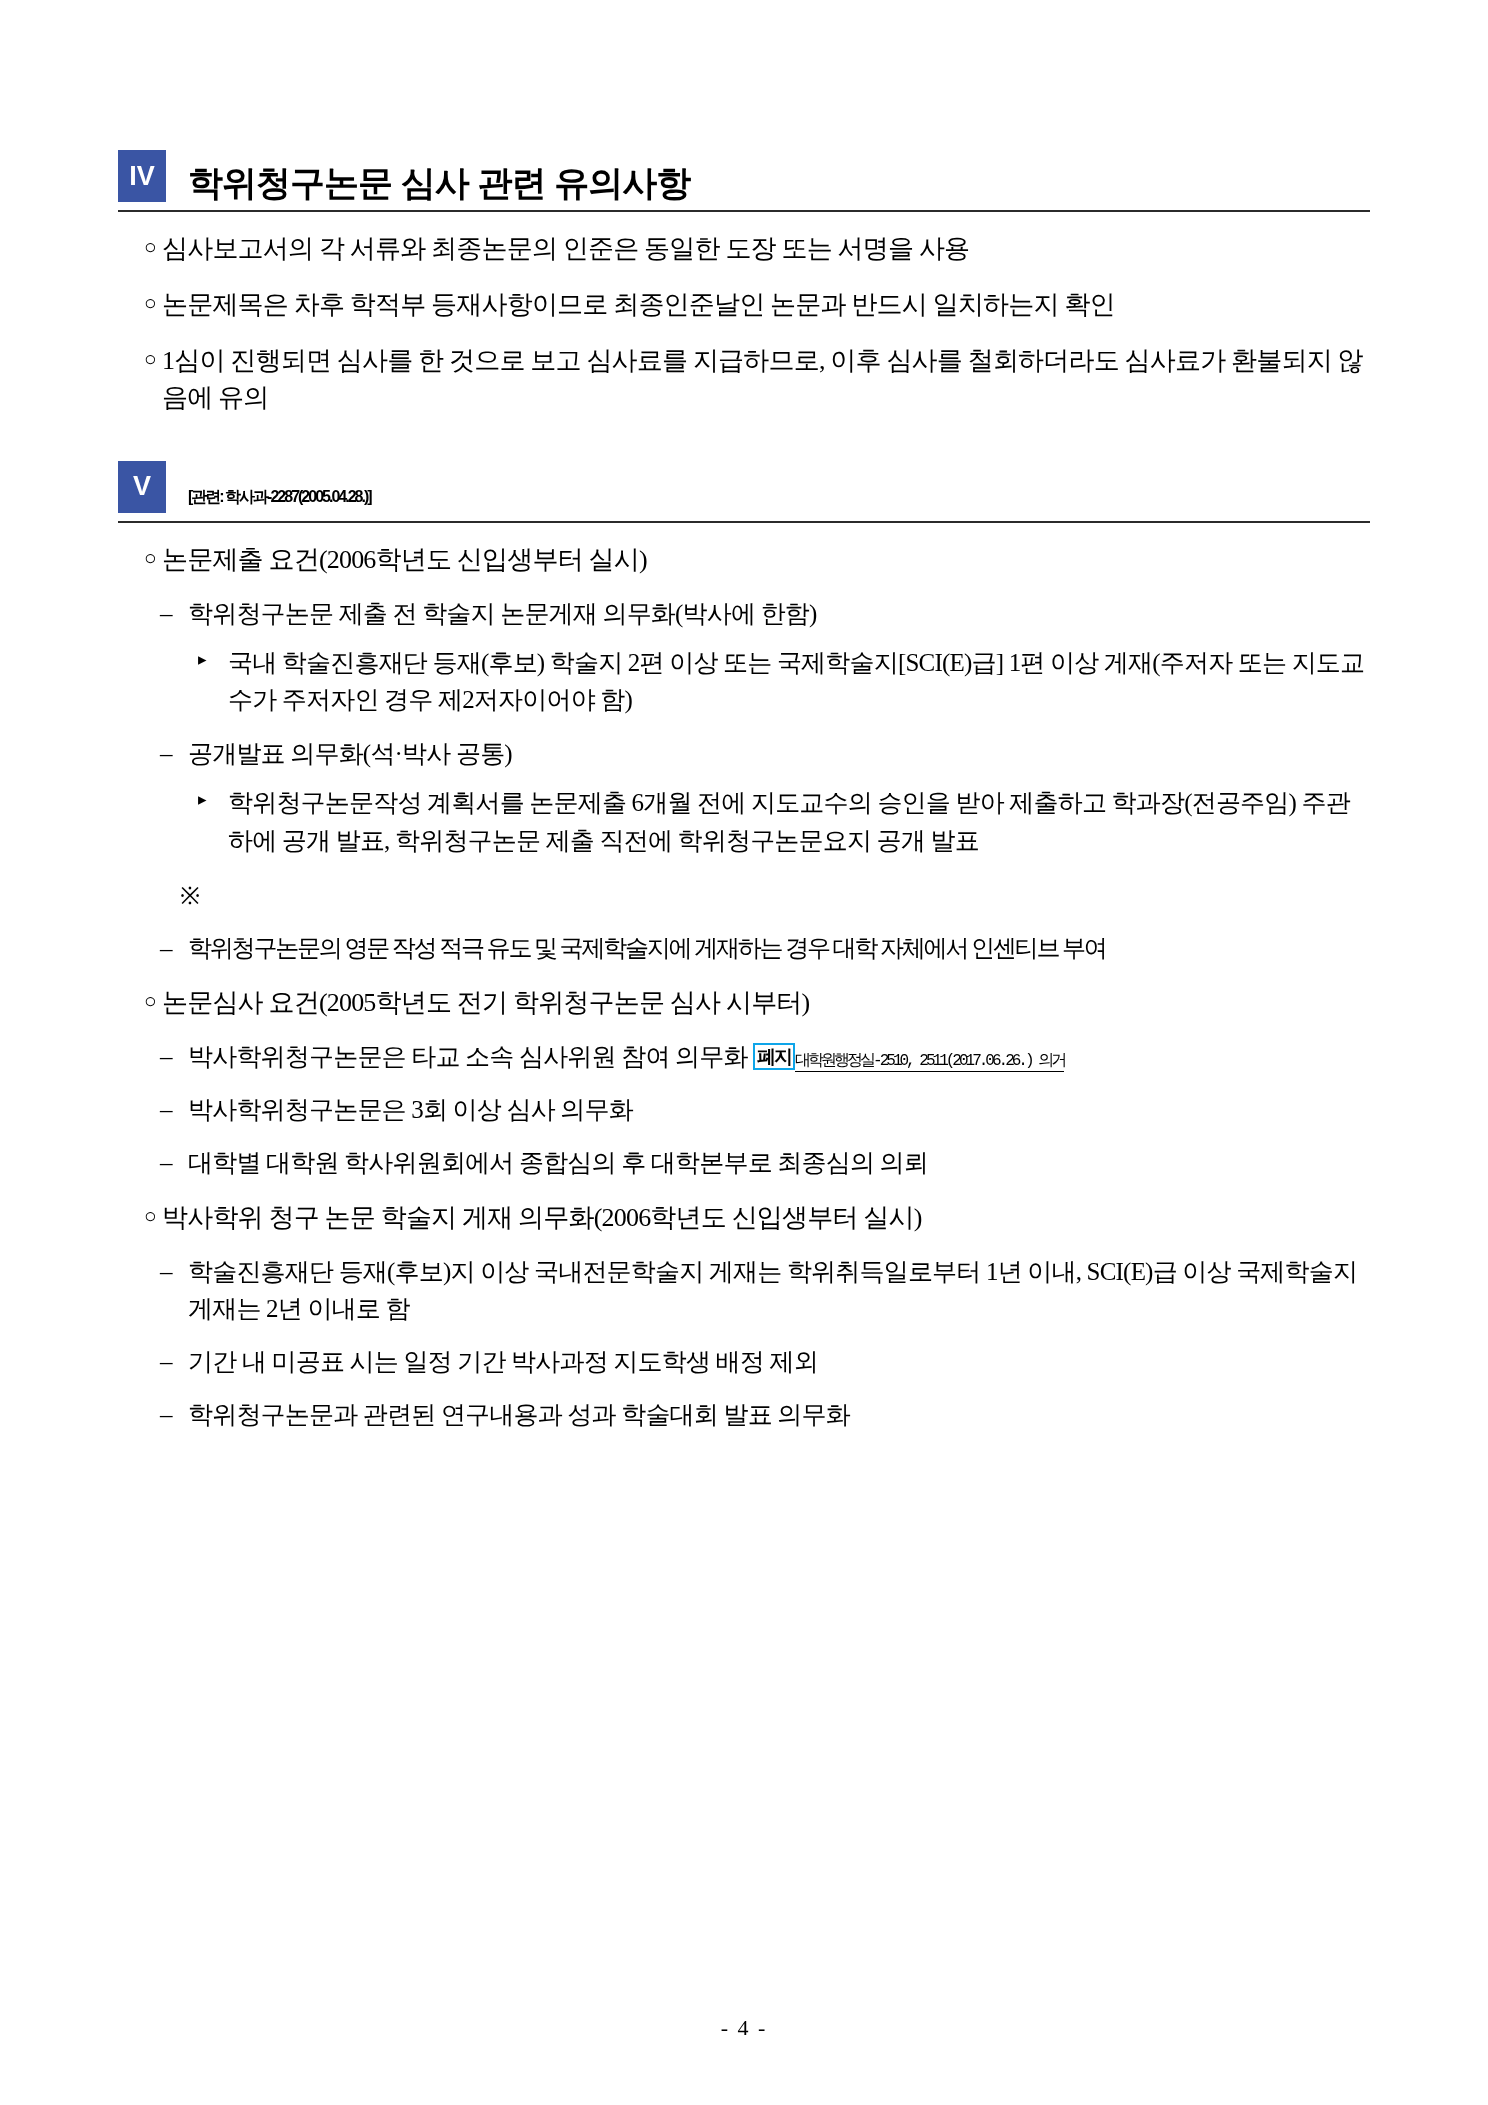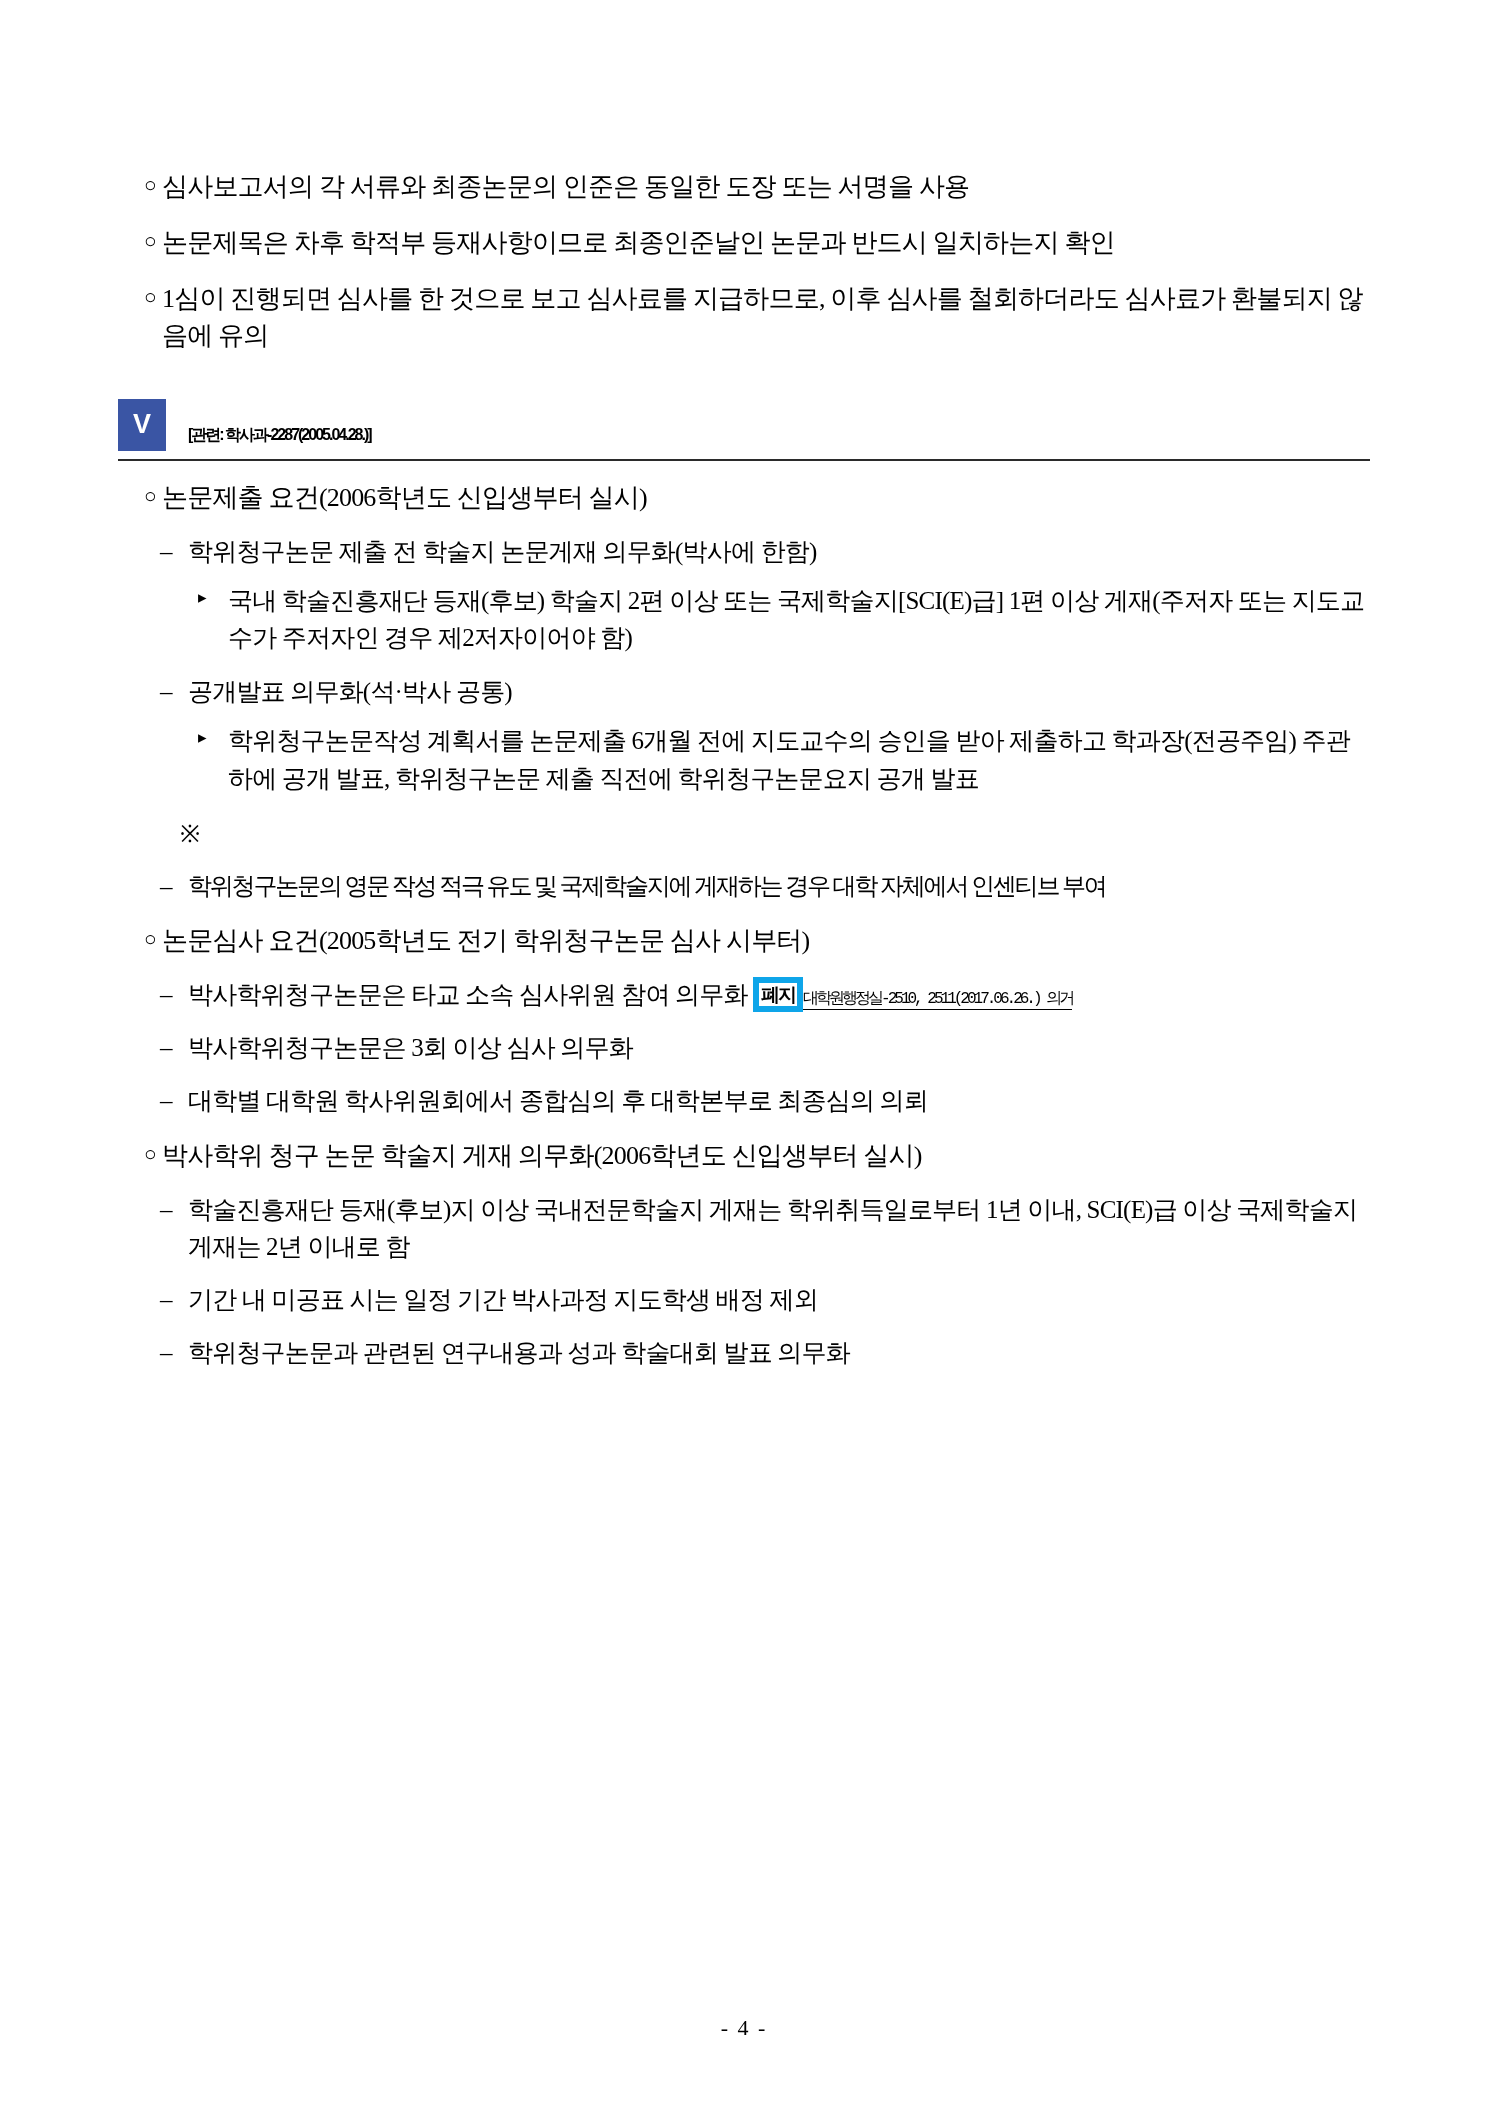--- a/index.html
+++ b/index.html
@@ -125,21 +125,21 @@
   }
   .note-line .bullet {
     width: 30px;
     flex: none;
   }
 
   .tight { letter-spacing: -2.2px; font-size: 24px; }
 
   .stamp {
     display: inline-block;
-    border: 6px solid #0ea5e9;
+    border: 2px solid #0ea5e9;
     padding: 0 2px;
     font-weight: bold;
     font-size: 19px;
     letter-spacing: -2px;
     line-height: 1.25;
     vertical-align: 2px;
   }
   .stamp-text {
     font-size: 16px;
     letter-spacing: -3px;
@@ -157,20 +157,24 @@
     font-size: 22px;
     letter-spacing: 2px;
   }
   .spacer-lg { height: 44px; }
 </style>
 </head>
 <body>
 
 <div class="page">
 
+  <div class="section-head">
+    <div class="section-num">IV</div>
+    <div class="section-title">학위청구논문 심사 관련 유의사항</div>
+  </div>
 
   <div class="lv1">
     <div class="bullet">○</div>
     <div class="txt">심사보고서의 각 서류와 최종논문의 인준은 동일한 도장 또는 서명을 사용</div>
   </div>
 
   <div class="lv1">
     <div class="bullet">○</div>
     <div class="txt">논문제목은 차후 학적부 등재사항이므로 최종인준날인 논문과 반드시 일치하는지 확인</div>
   </div>

